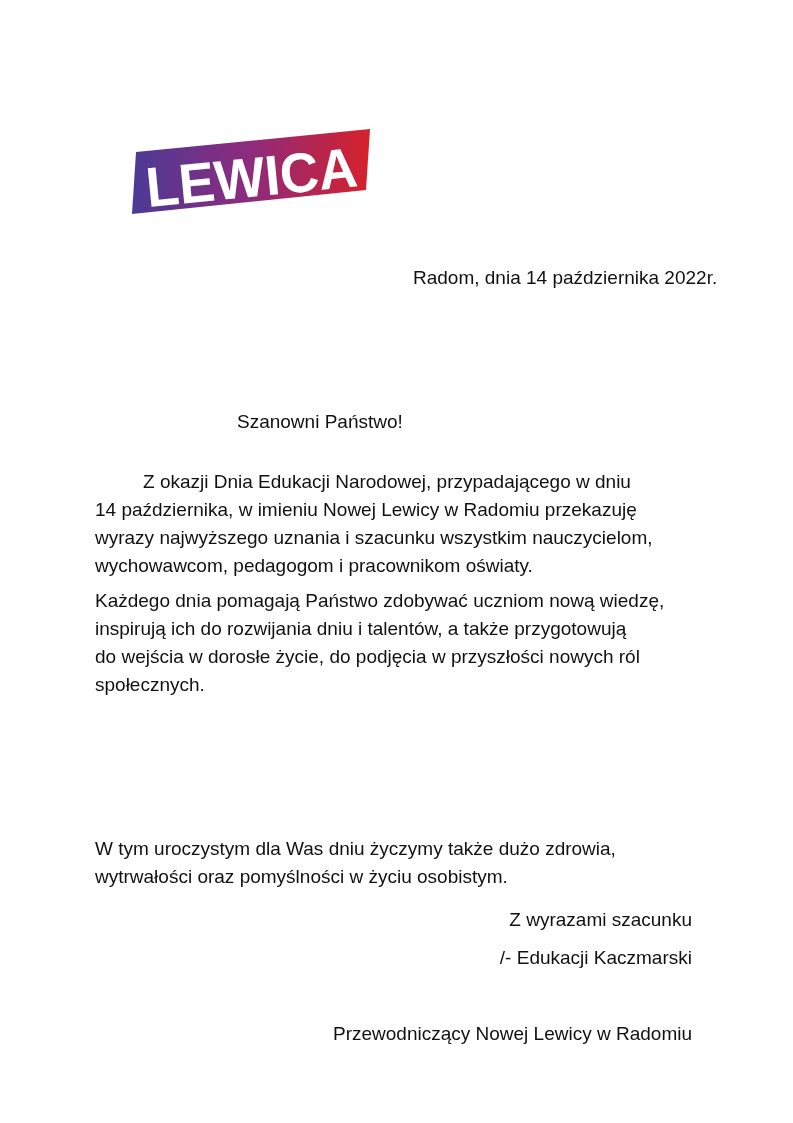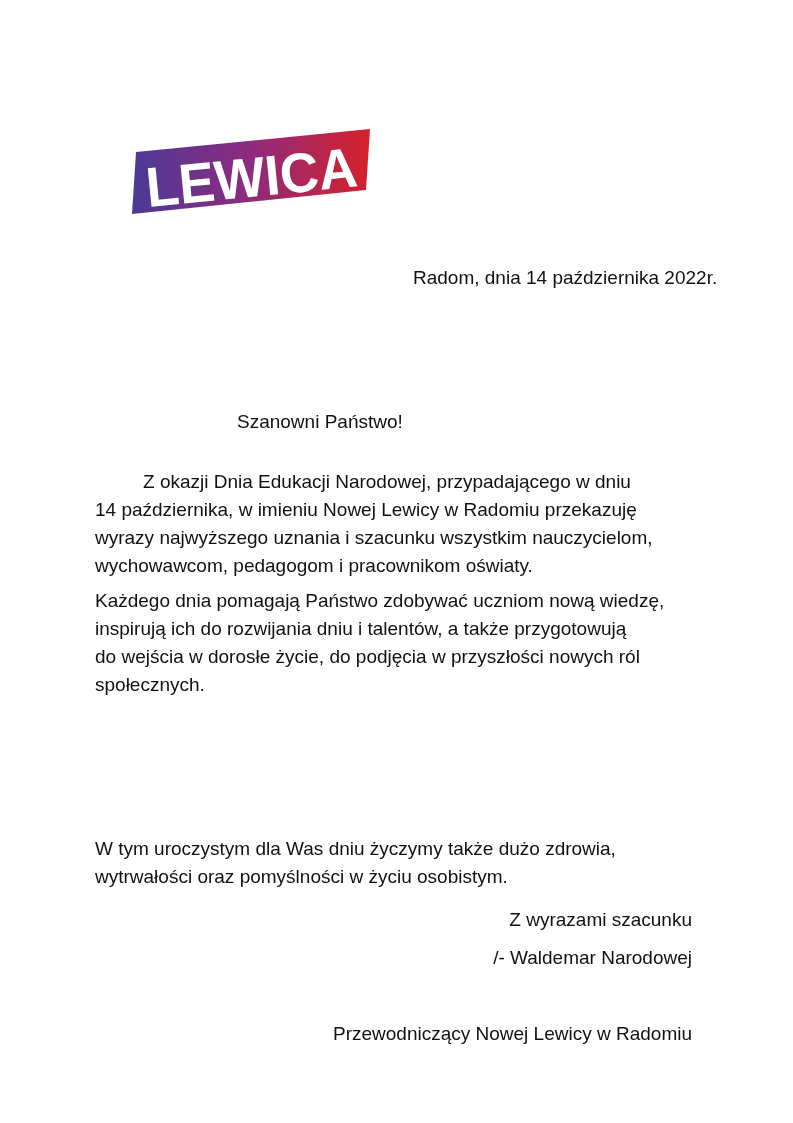--- a/index.html
+++ b/index.html
@@ -99,17 +99,17 @@
 wychowawcom, pedagogom i pracownikom oświaty.</div>
   <div class="abs txt para para-2">Każdego dnia pomagają Państwo zdobywać uczniom nową wiedzę,
 inspirują ich do rozwijania dniu i talentów, a także przygotowują
 do wejścia w dorosłe życie, do podjęcia w przyszłości nowych ról
 społecznych.</div>
   <div class="abs txt para para-4">W tym uroczystym dla Was dniu życzymy także dużo zdrowia,
 wytrwałości oraz pomyślności w życiu osobistym.</div>
 
   <div class="abs signature-block">
     <div class="sig-line">Z wyrazami szacunku</div>
-    <div class="sig-line">/- Waldemar Narodowej</div>
+    <div class="sig-line">/- Edukacji Kaczmarski</div>
     <div class="sig-line">Przewodniczący Nowej Lewicy w Radomiu</div>
   </div>
 
 </div>
 
 </body></html>

